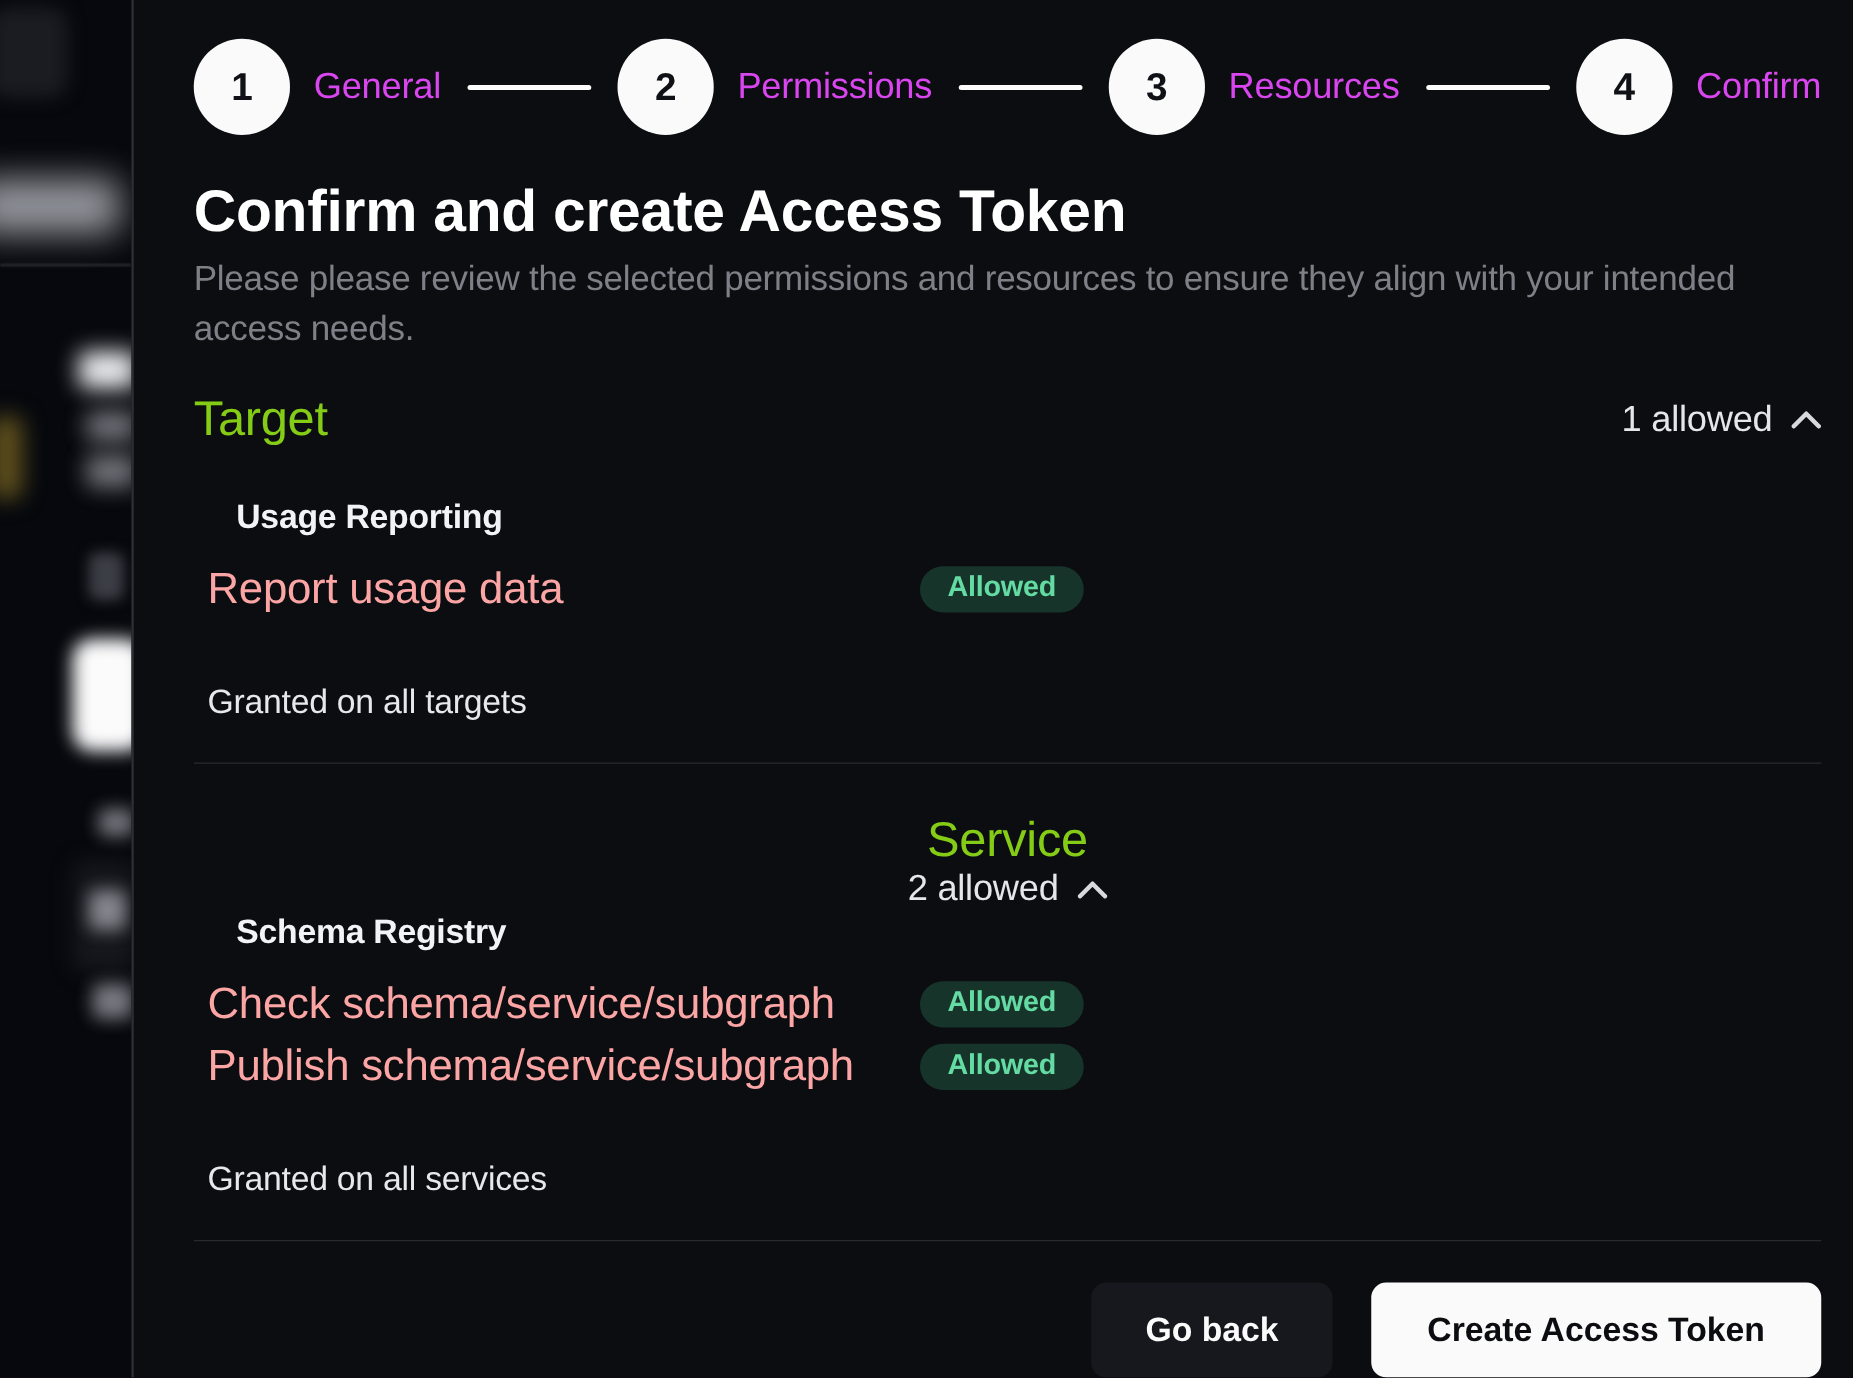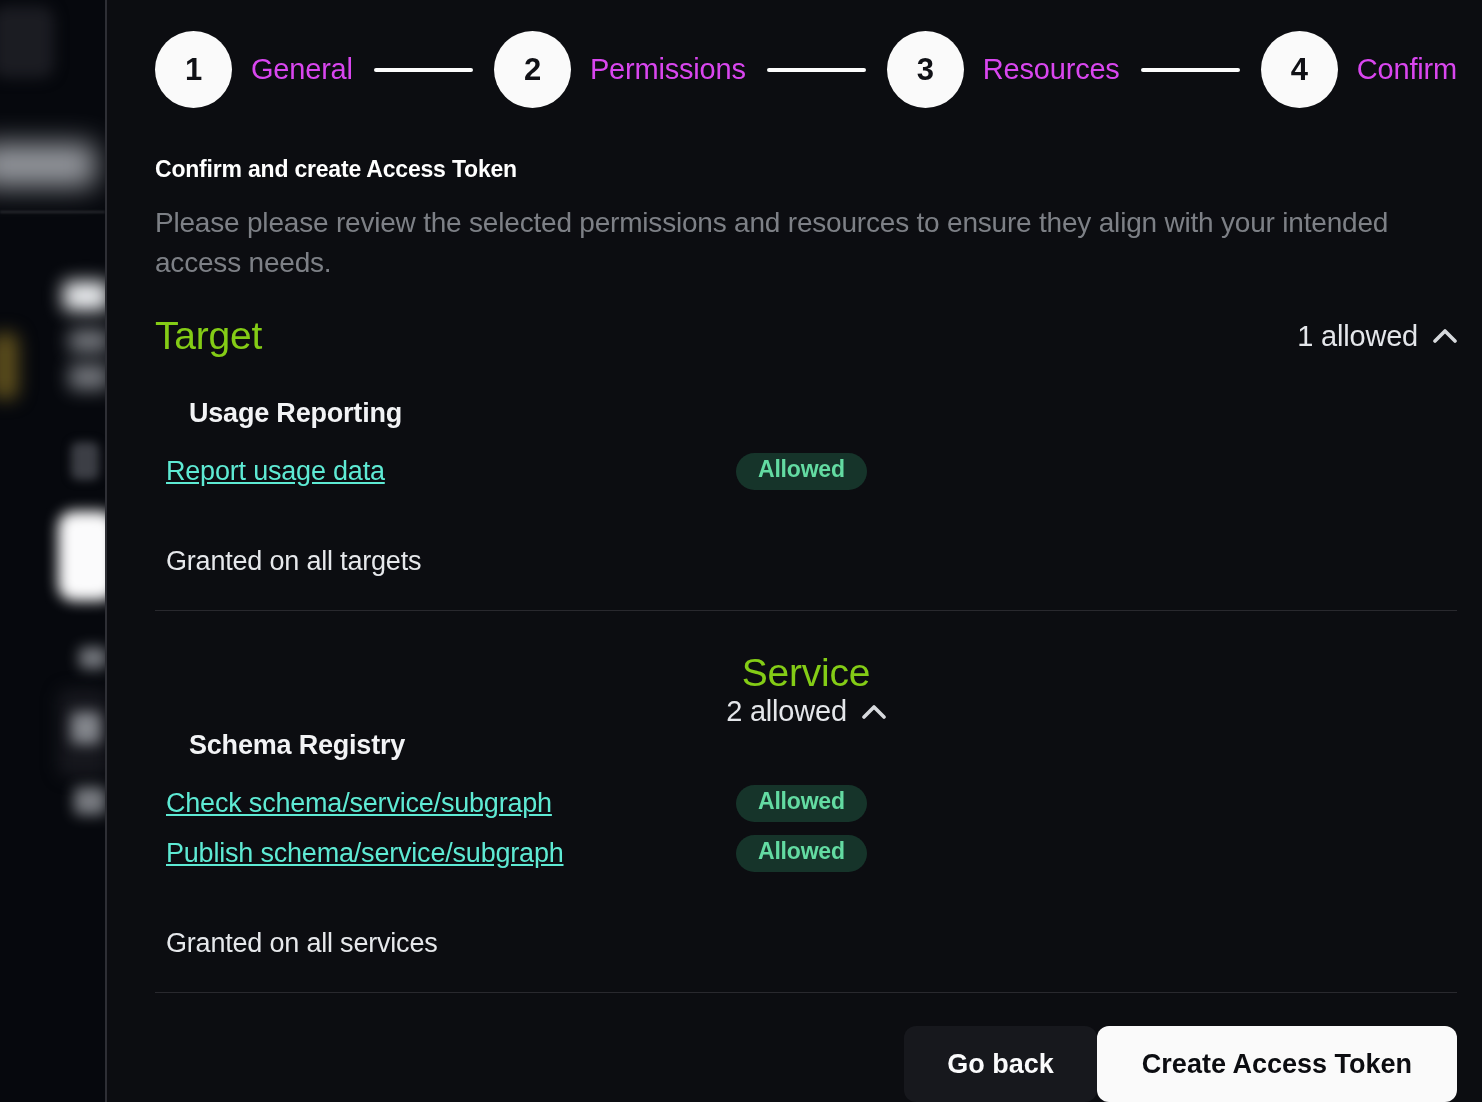--- a/index.html
+++ b/index.html
@@ -45,47 +45,47 @@
   .step { display:flex; align-items:center; gap:19px; cursor:default; }
   .step-circle {
     width:77px; height:77px; border-radius:50%; background:#fafafa;
     display:flex; align-items:center; justify-content:center;
     color:#101116; font-size:31px; font-weight:700; flex:0 0 77px;
   }
   .step-label { font-size:29px; font-weight:400; color:#d946ef; white-space:nowrap; }
   .connector { flex:1; height:4px; background:#fcfcfc; margin:0 21px; border-radius:2px; }
 
   
-  .title { margin-top:40px; font-size:23px; line-height:42px; font-weight:700; color:#ffffff; }
+  .title { margin-top:40px; font-size:47px; line-height:42px; font-weight:700; color:#ffffff; }
   .subtitle { margin-top:13px; font-size:28px; line-height:40px; color:#7d8086; max-width:1240px; font-weight:400; }
 
   
   .section-header { margin-top:36px; display:flex; align-items:center; justify-content:space-between; height:34px; }
   .section-header.second { margin-top:40px;flex-direction:column; }
   .section-name { font-size:39px; color:#84cc16; }
   .section-right { display:flex; align-items:center; gap:15px; cursor:pointer; }
   .allowed-count { font-size:29px; color:#e4e6ea; }
   .chevron { width:24px; height:16px; display:block; }
 
   .perm-group { margin-top:44px; padding-left:11px; }
   .group-title { font-size:27px; font-weight:700; color:#f2f3f5; line-height:32px;margin-left:23px; }
   .perm-row { display:flex; align-items:center; min-height:40px; margin-top:22px; }
   .perm-row + .perm-row { margin-top:10px; }
-  .perm-label { width:570px; font-size:27px; color:#5eead4;text-decoration:underline; }
+  .perm-label { width:570px; font-size:35px; color:#fca5a5; }
   .badge {
     background:#16342a; color:#63dba2;
     font-size:23px; font-weight:700;
     padding:4px 22px 9px; border-radius:999px; line-height:24px;
   }
   .granted-note { margin-top:54px; padding-left:11px; font-size:27px; color:#e6e8eb; line-height:32px; }
 
   .divider { margin-top:33px; height:2px; background:#29292e; }
 
   
-  .footer-row { margin-top:33px; display:flex; justify-content:flex-end; }
+  .footer-row { margin-top:33px; display:flex; justify-content:flex-end; gap:31px; }
   .btn {
     height:76px; border:none; border-radius:12px; cursor:pointer;
     font-family:"Liberation Sans", sans-serif; font-size:27px; font-weight:700;
     display:flex; align-items:center; justify-content:center;
   }
   .btn-secondary { background:#17181d; color:#fbfbfc; padding:0 43px; }
   .btn-primary   { background:#fafafa; color:#0c0d11; padding:0 45px; }
 </style>
 </head>
 <body>

